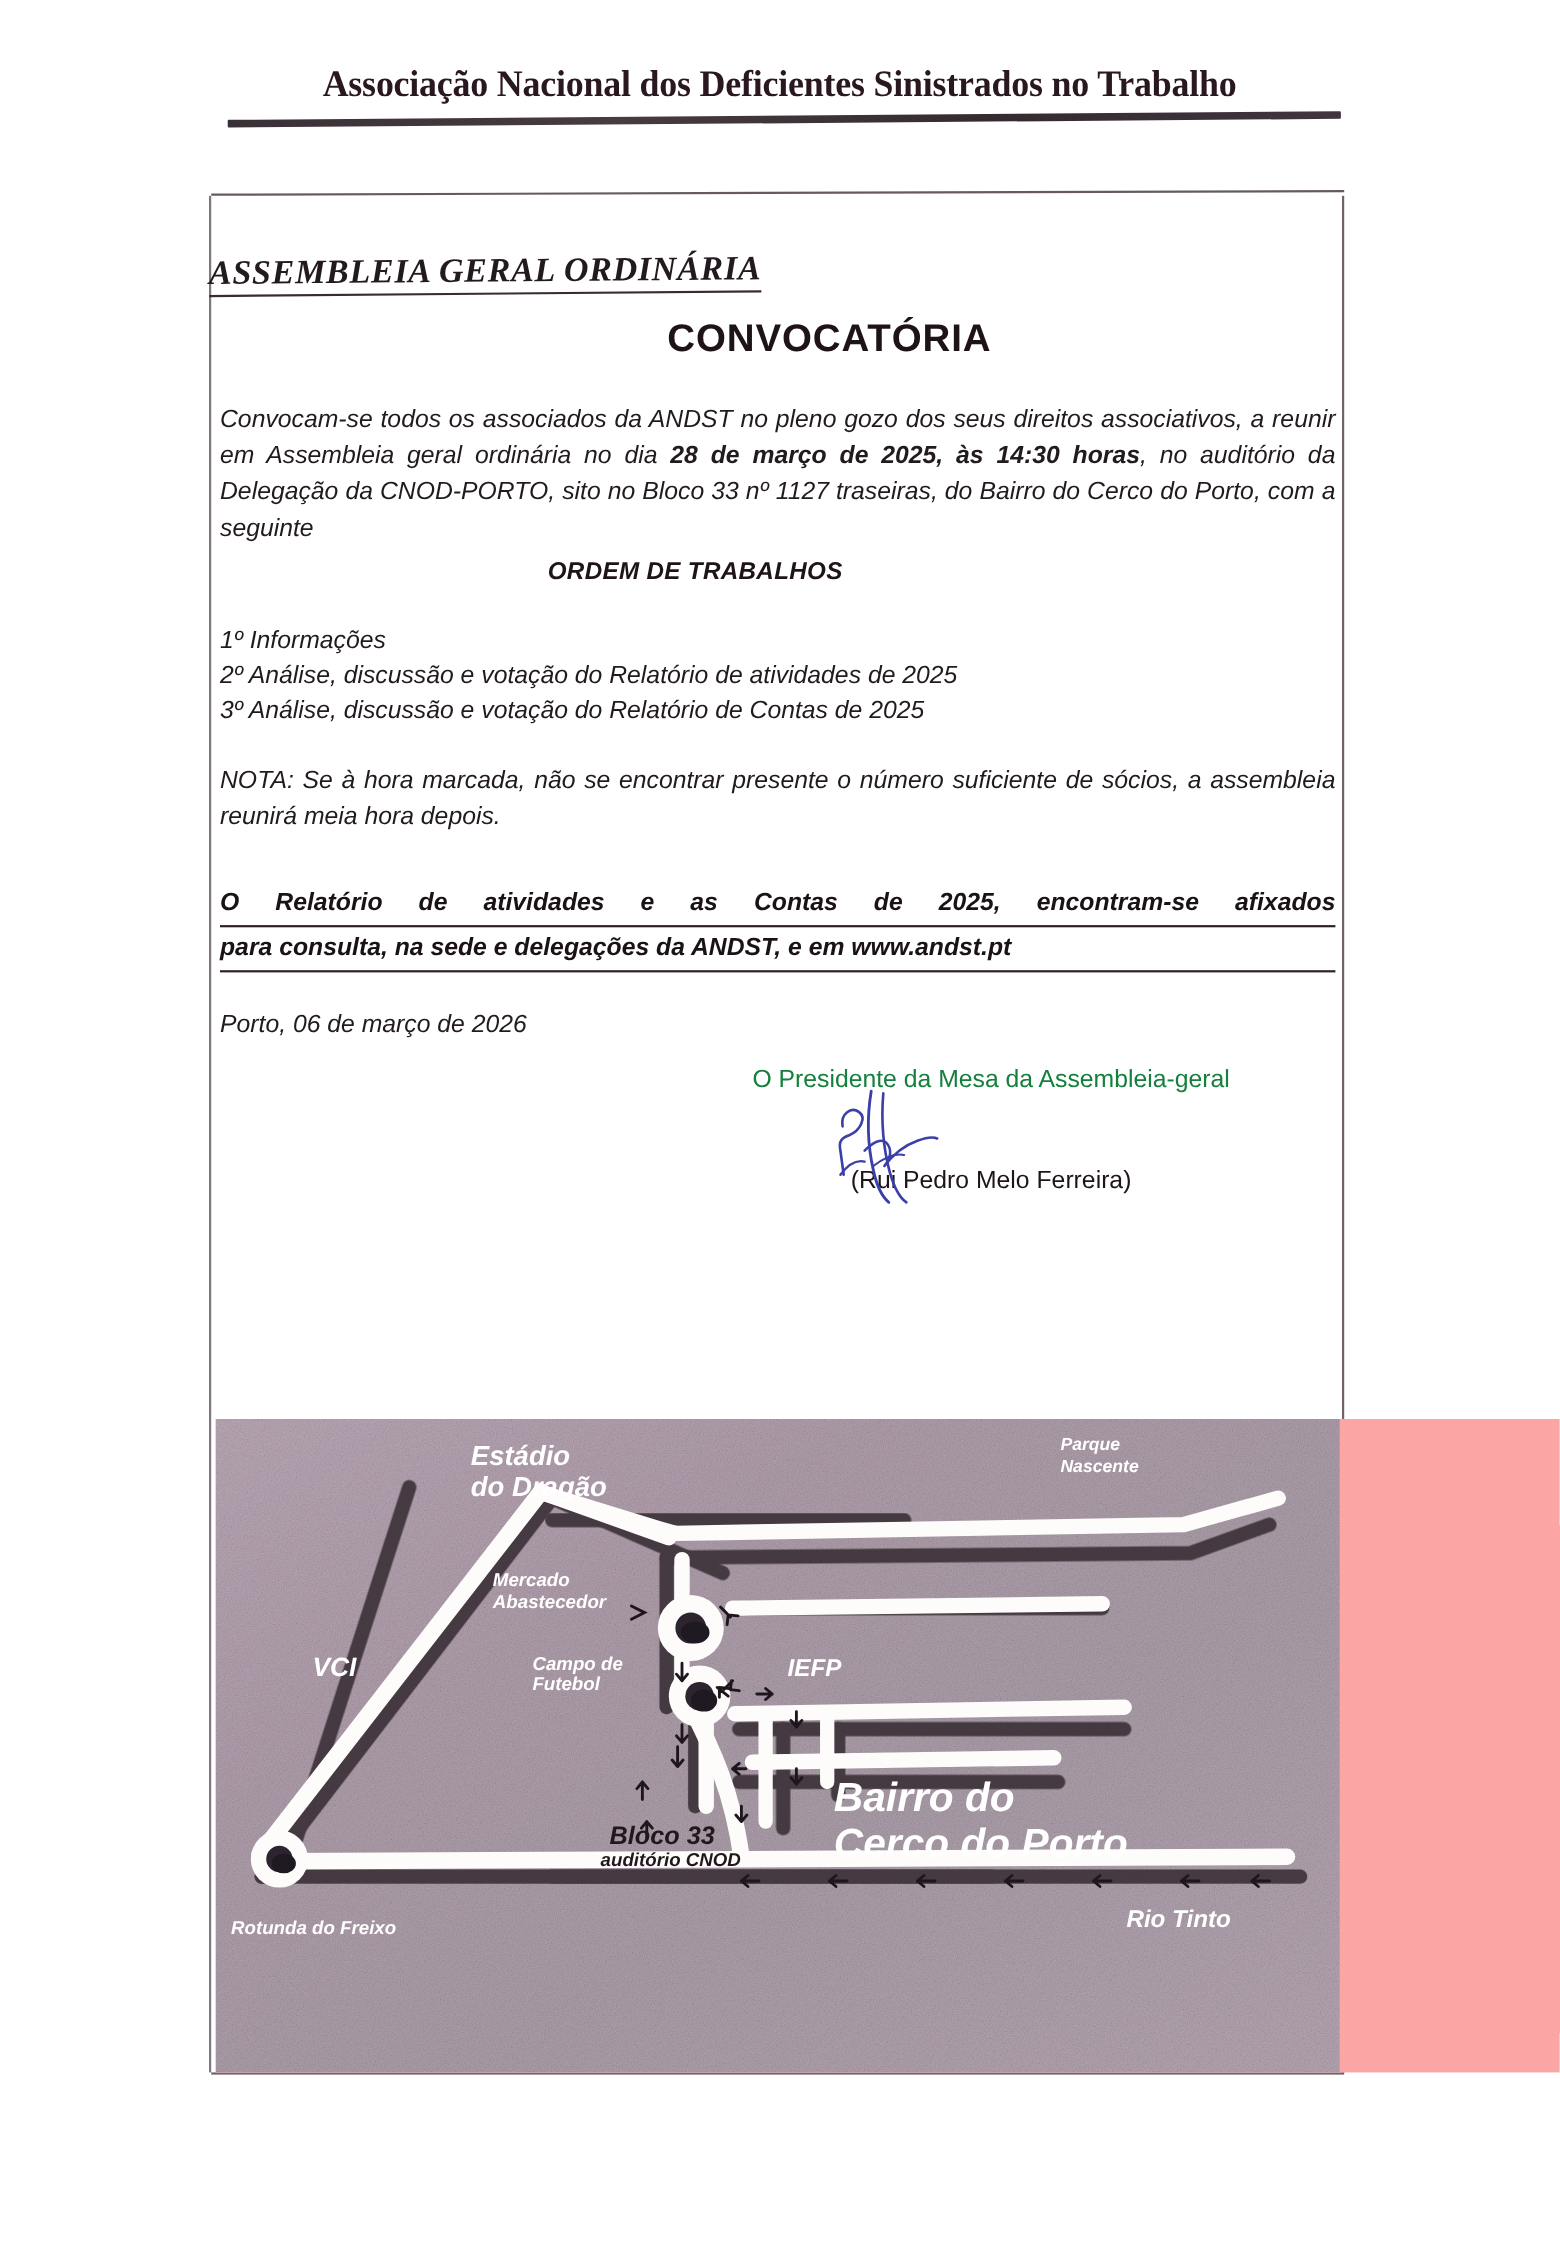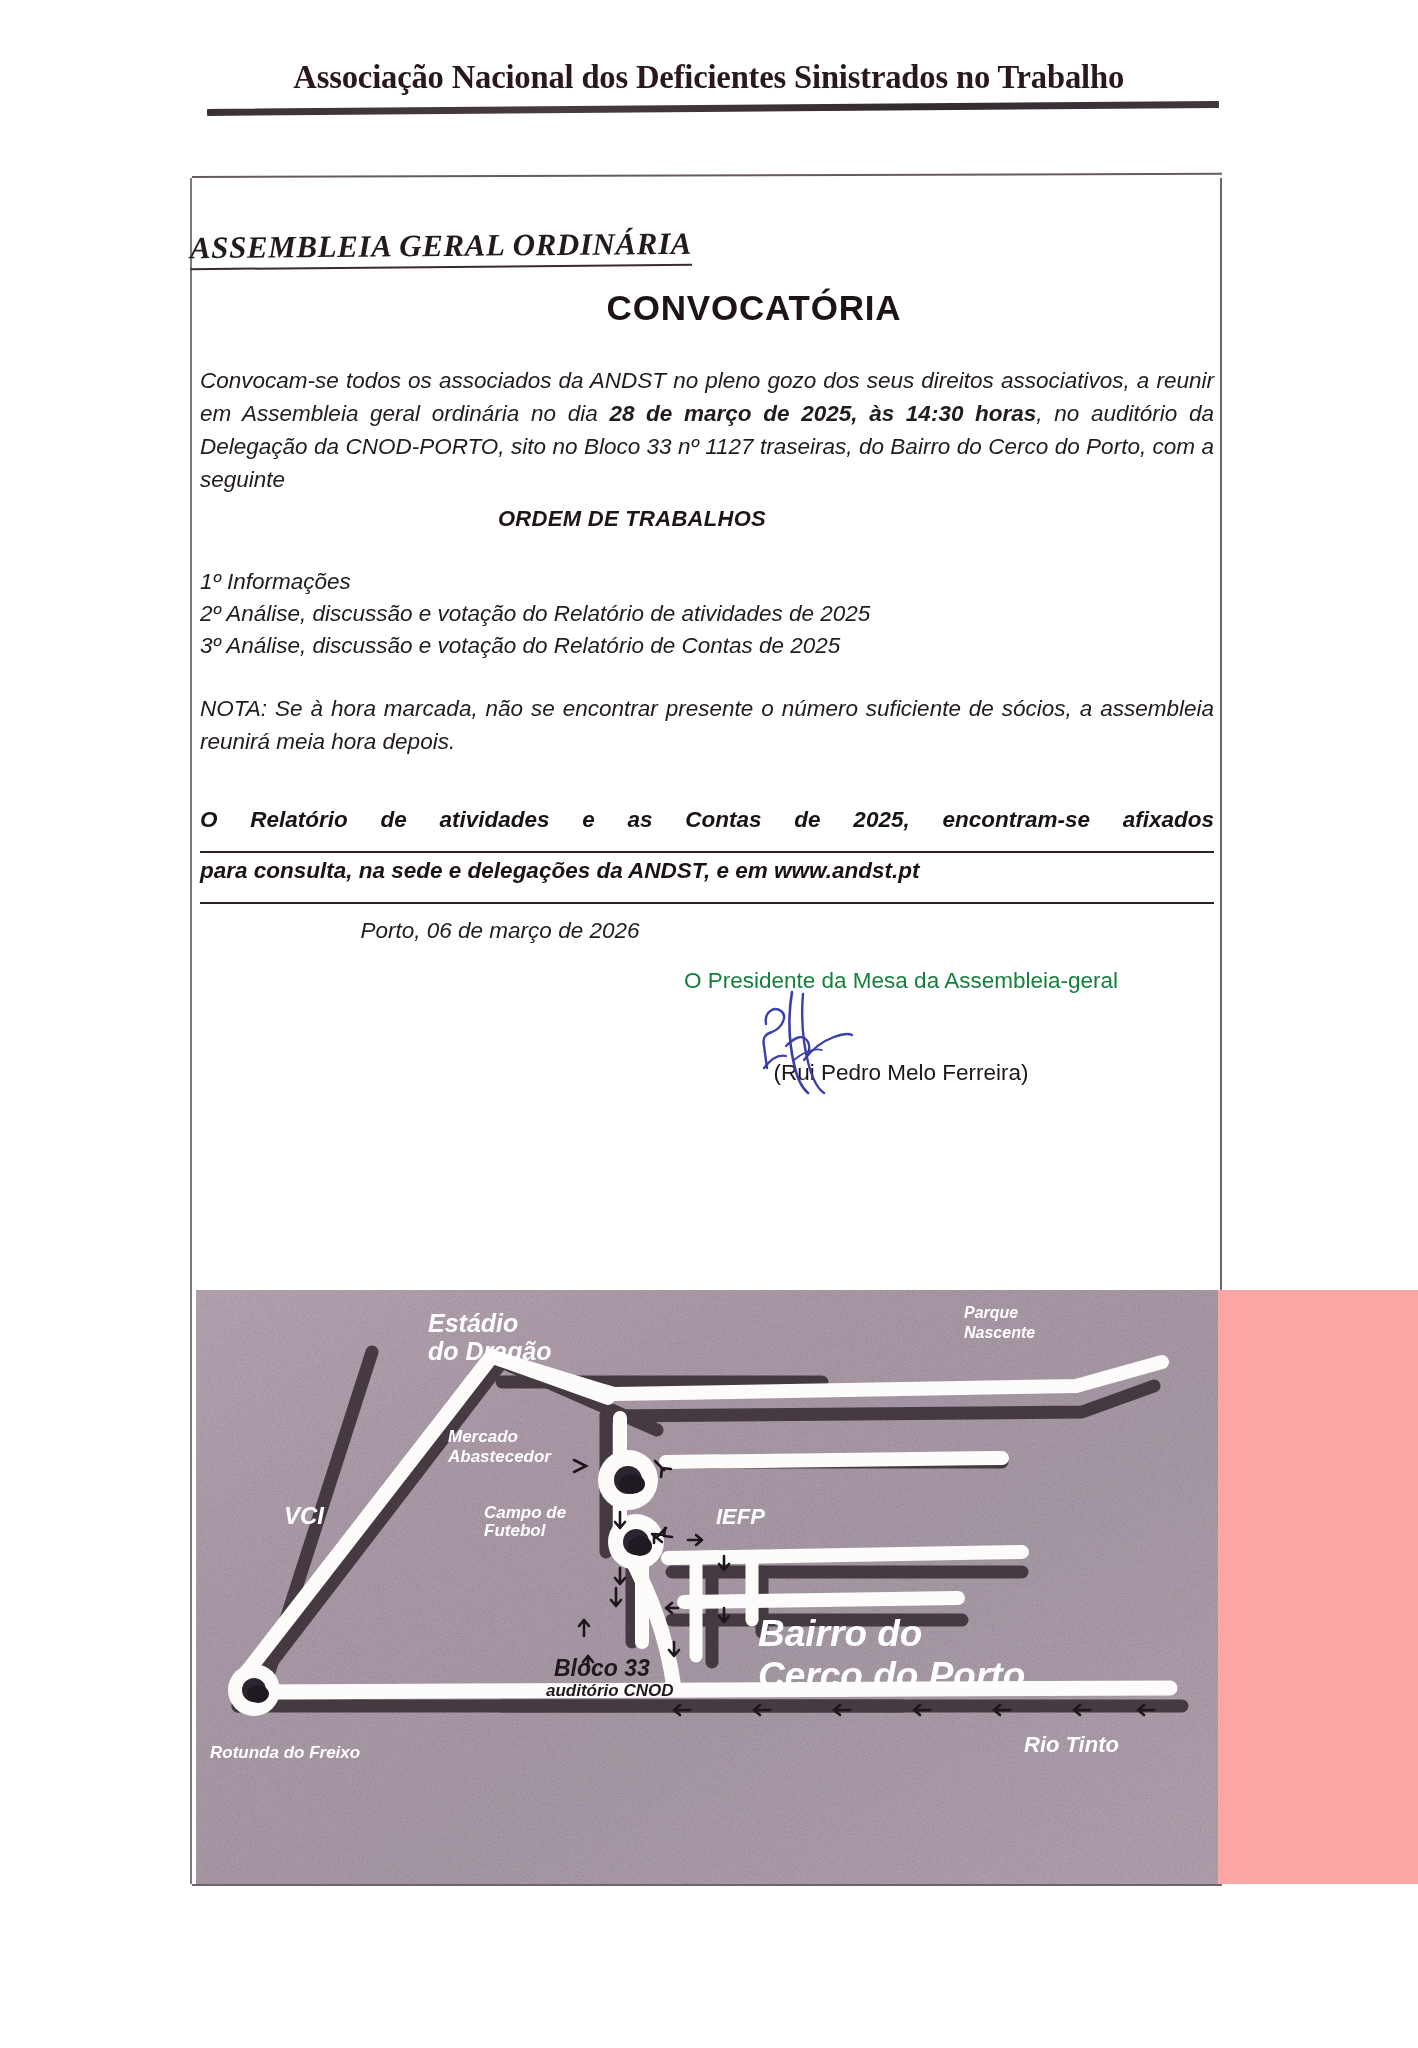--- a/index.html
+++ b/index.html
@@ -163,28 +163,27 @@
     font-style: italic;
     font-weight: 700;
     font-size: 22.5px;
     line-height: 36px;
     color: #1b1217;
     text-align: justify;
   }
   #para-relatorio .uline {
     border-bottom: 2px solid #2c2128;
     display: block;
-    padding-bottom: 13px;
+    padding-bottom: 3px;
   }
   #para-relatorio .uline.l1 { text-align: justify; text-align-last: justify; }
 
   #para-local-data {
     left: 10px; top: 738px;
     width: 600px;
-    text-align: center;
   }
 
   #signature-block {
     position: absolute;
     left: 320px; top: 792px;
     width: 712px;
     text-align: center;
   }
   #signature-role {
     font-family: "Liberation Sans", sans-serif;

